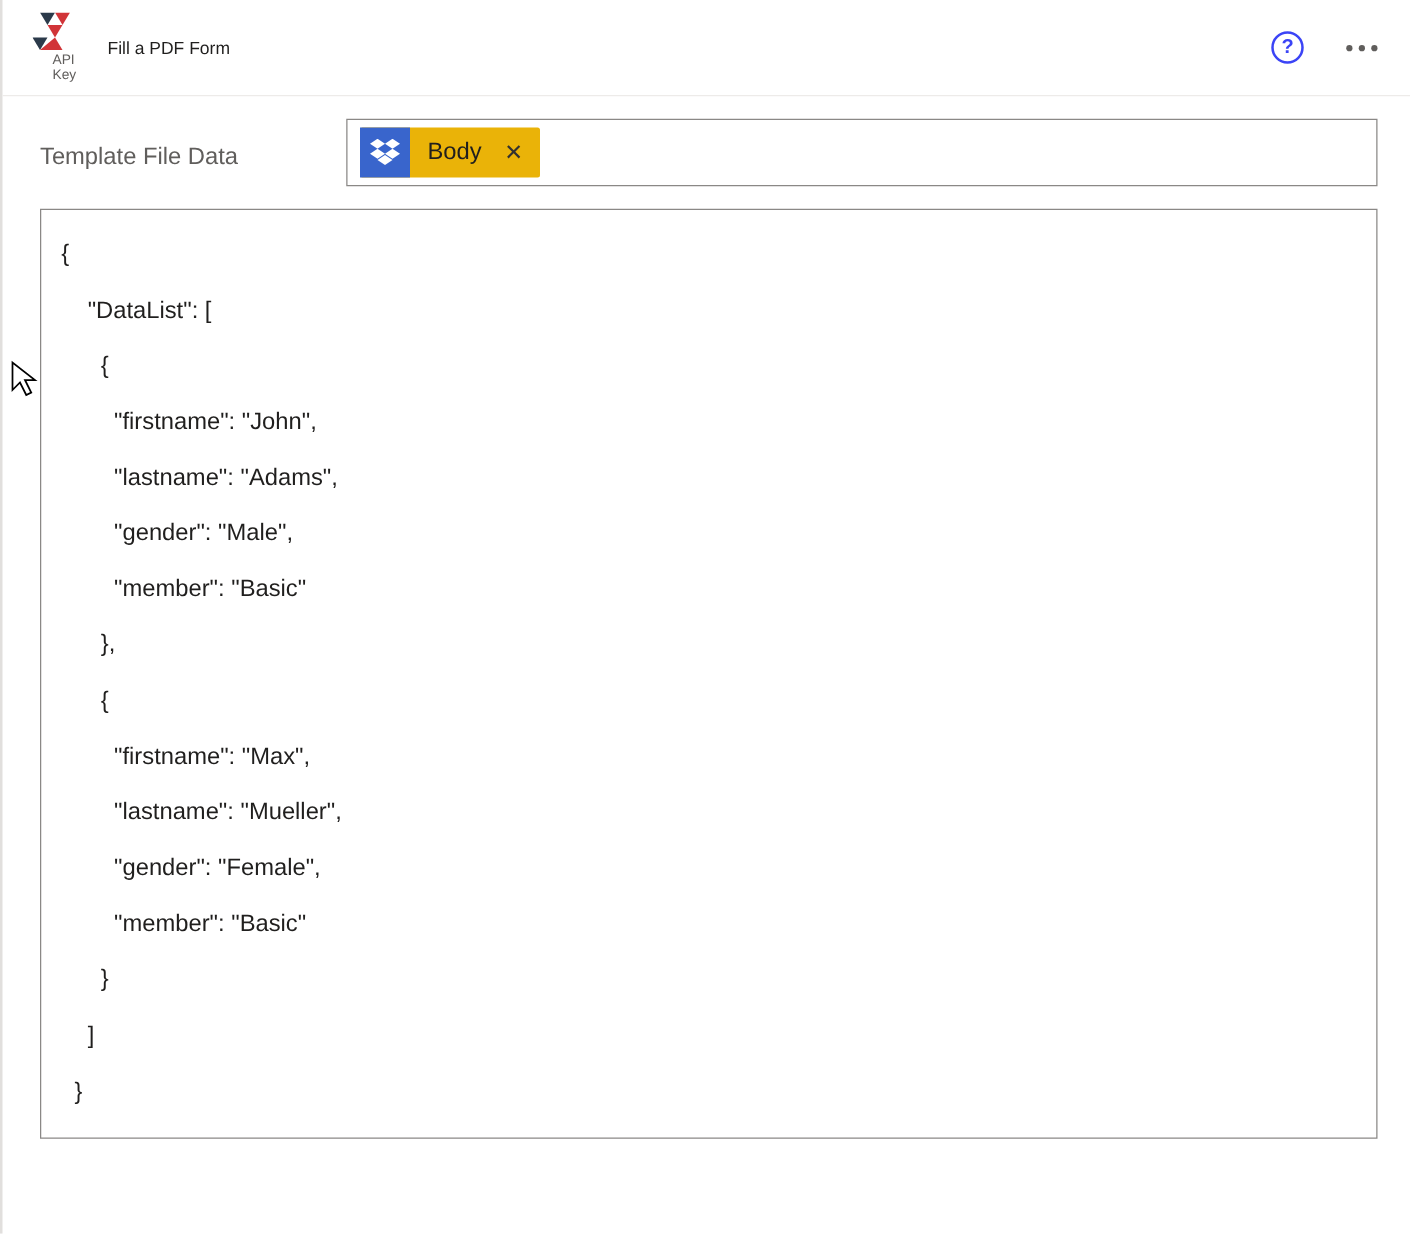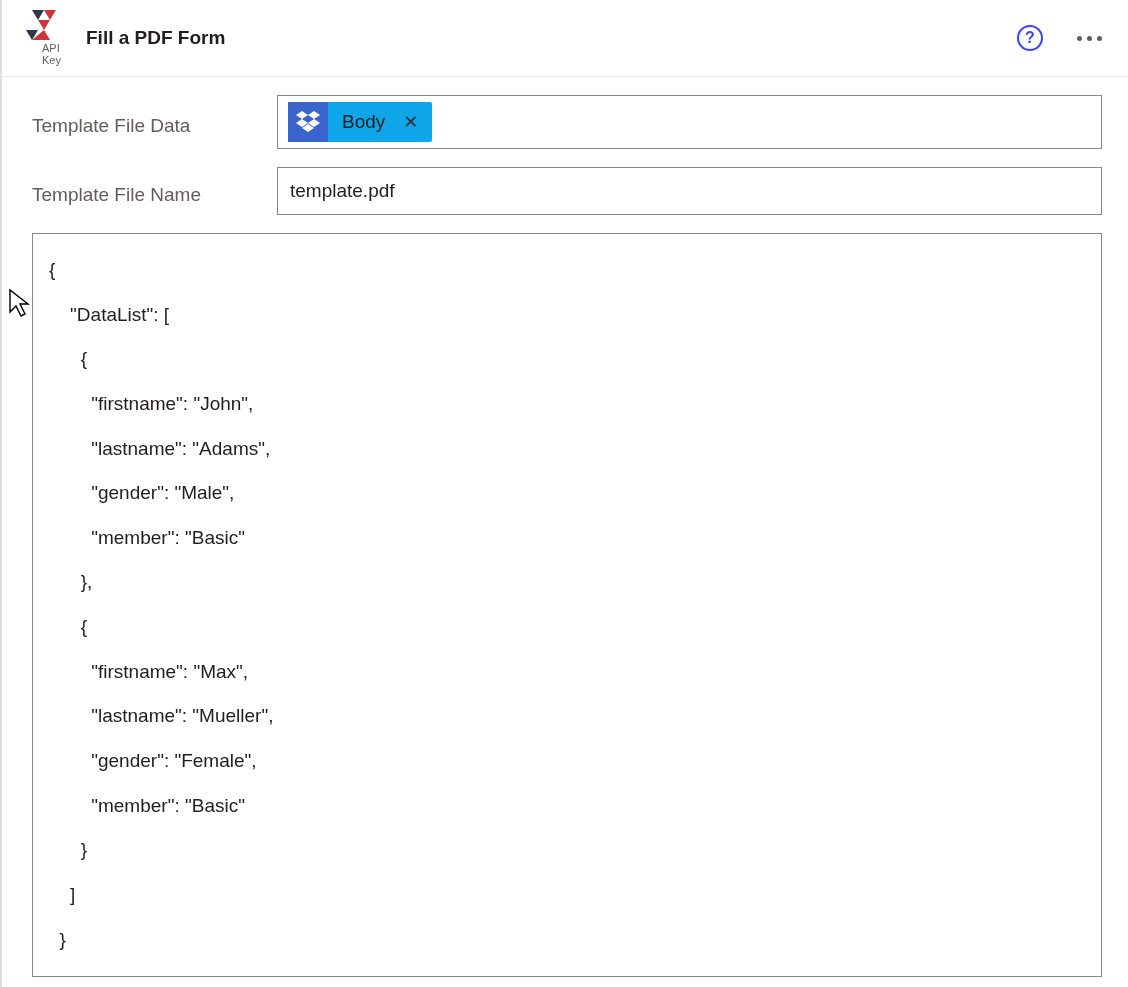--- a/index.html
+++ b/index.html
@@ -33,22 +33,22 @@
     justify-content: center;
     gap: 2px;
   }
   .logo-svg { width: 36px; height: 30px; }
   .logo-sub {
     font-size: 11px;
     color: #605e5c;
     margin-left: 26px;
   }
   .title {
-    font-size: 19px;
-    font-weight: 700;
+    font-size: 14px;
+    font-weight: 400;
     flex: 1;
     color: #201f1e;
   }
   .header-actions {
     display: flex;
     align-items: center;
     gap: 28px;
   }
   .help-icon {
     width: 26px;
@@ -100,21 +100,21 @@
     padding: 6px 10px;
     font-size: 19px;
     color: #201f1e;
     display: flex;
     align-items: center;
     flex-wrap: wrap;
   }
   .token {
     display: inline-flex;
     align-items: center;
-    background: #0ea5e9;
+    background: #eab308;
     border-radius: 2px;
     padding: 0 10px 0 0;
     height: 40px;
     gap: 14px;
   }
   .token-icon {
     width: 40px;
     height: 40px;
     background: #3965cc;
     display: flex;
@@ -200,26 +200,20 @@
               <polygon points="18,8 24,12 18,16 12,12" fill="#ffffff"></polygon>
               <polygon points="12,13 18,17 12,21 6,17" fill="#ffffff"></polygon>
             </svg>
           </div>
           <span class="token-label">Body</span>
           <span class="token-close">✕</span>
         </div>
       </div>
     </div>
 
-    <div class="row">
-      <div class="label">Template File Name</div>
-      <div class="field">
-        <input class="field-input" value="template.pdf" style="">
-      </div>
-    </div>
 
     <div class="row">
       <div class="textarea-field">{
     "DataList": [
       {
         "firstname": "John",
         "lastname": "Adams",
         "gender": "Male",
         "member": "Basic"
       },

